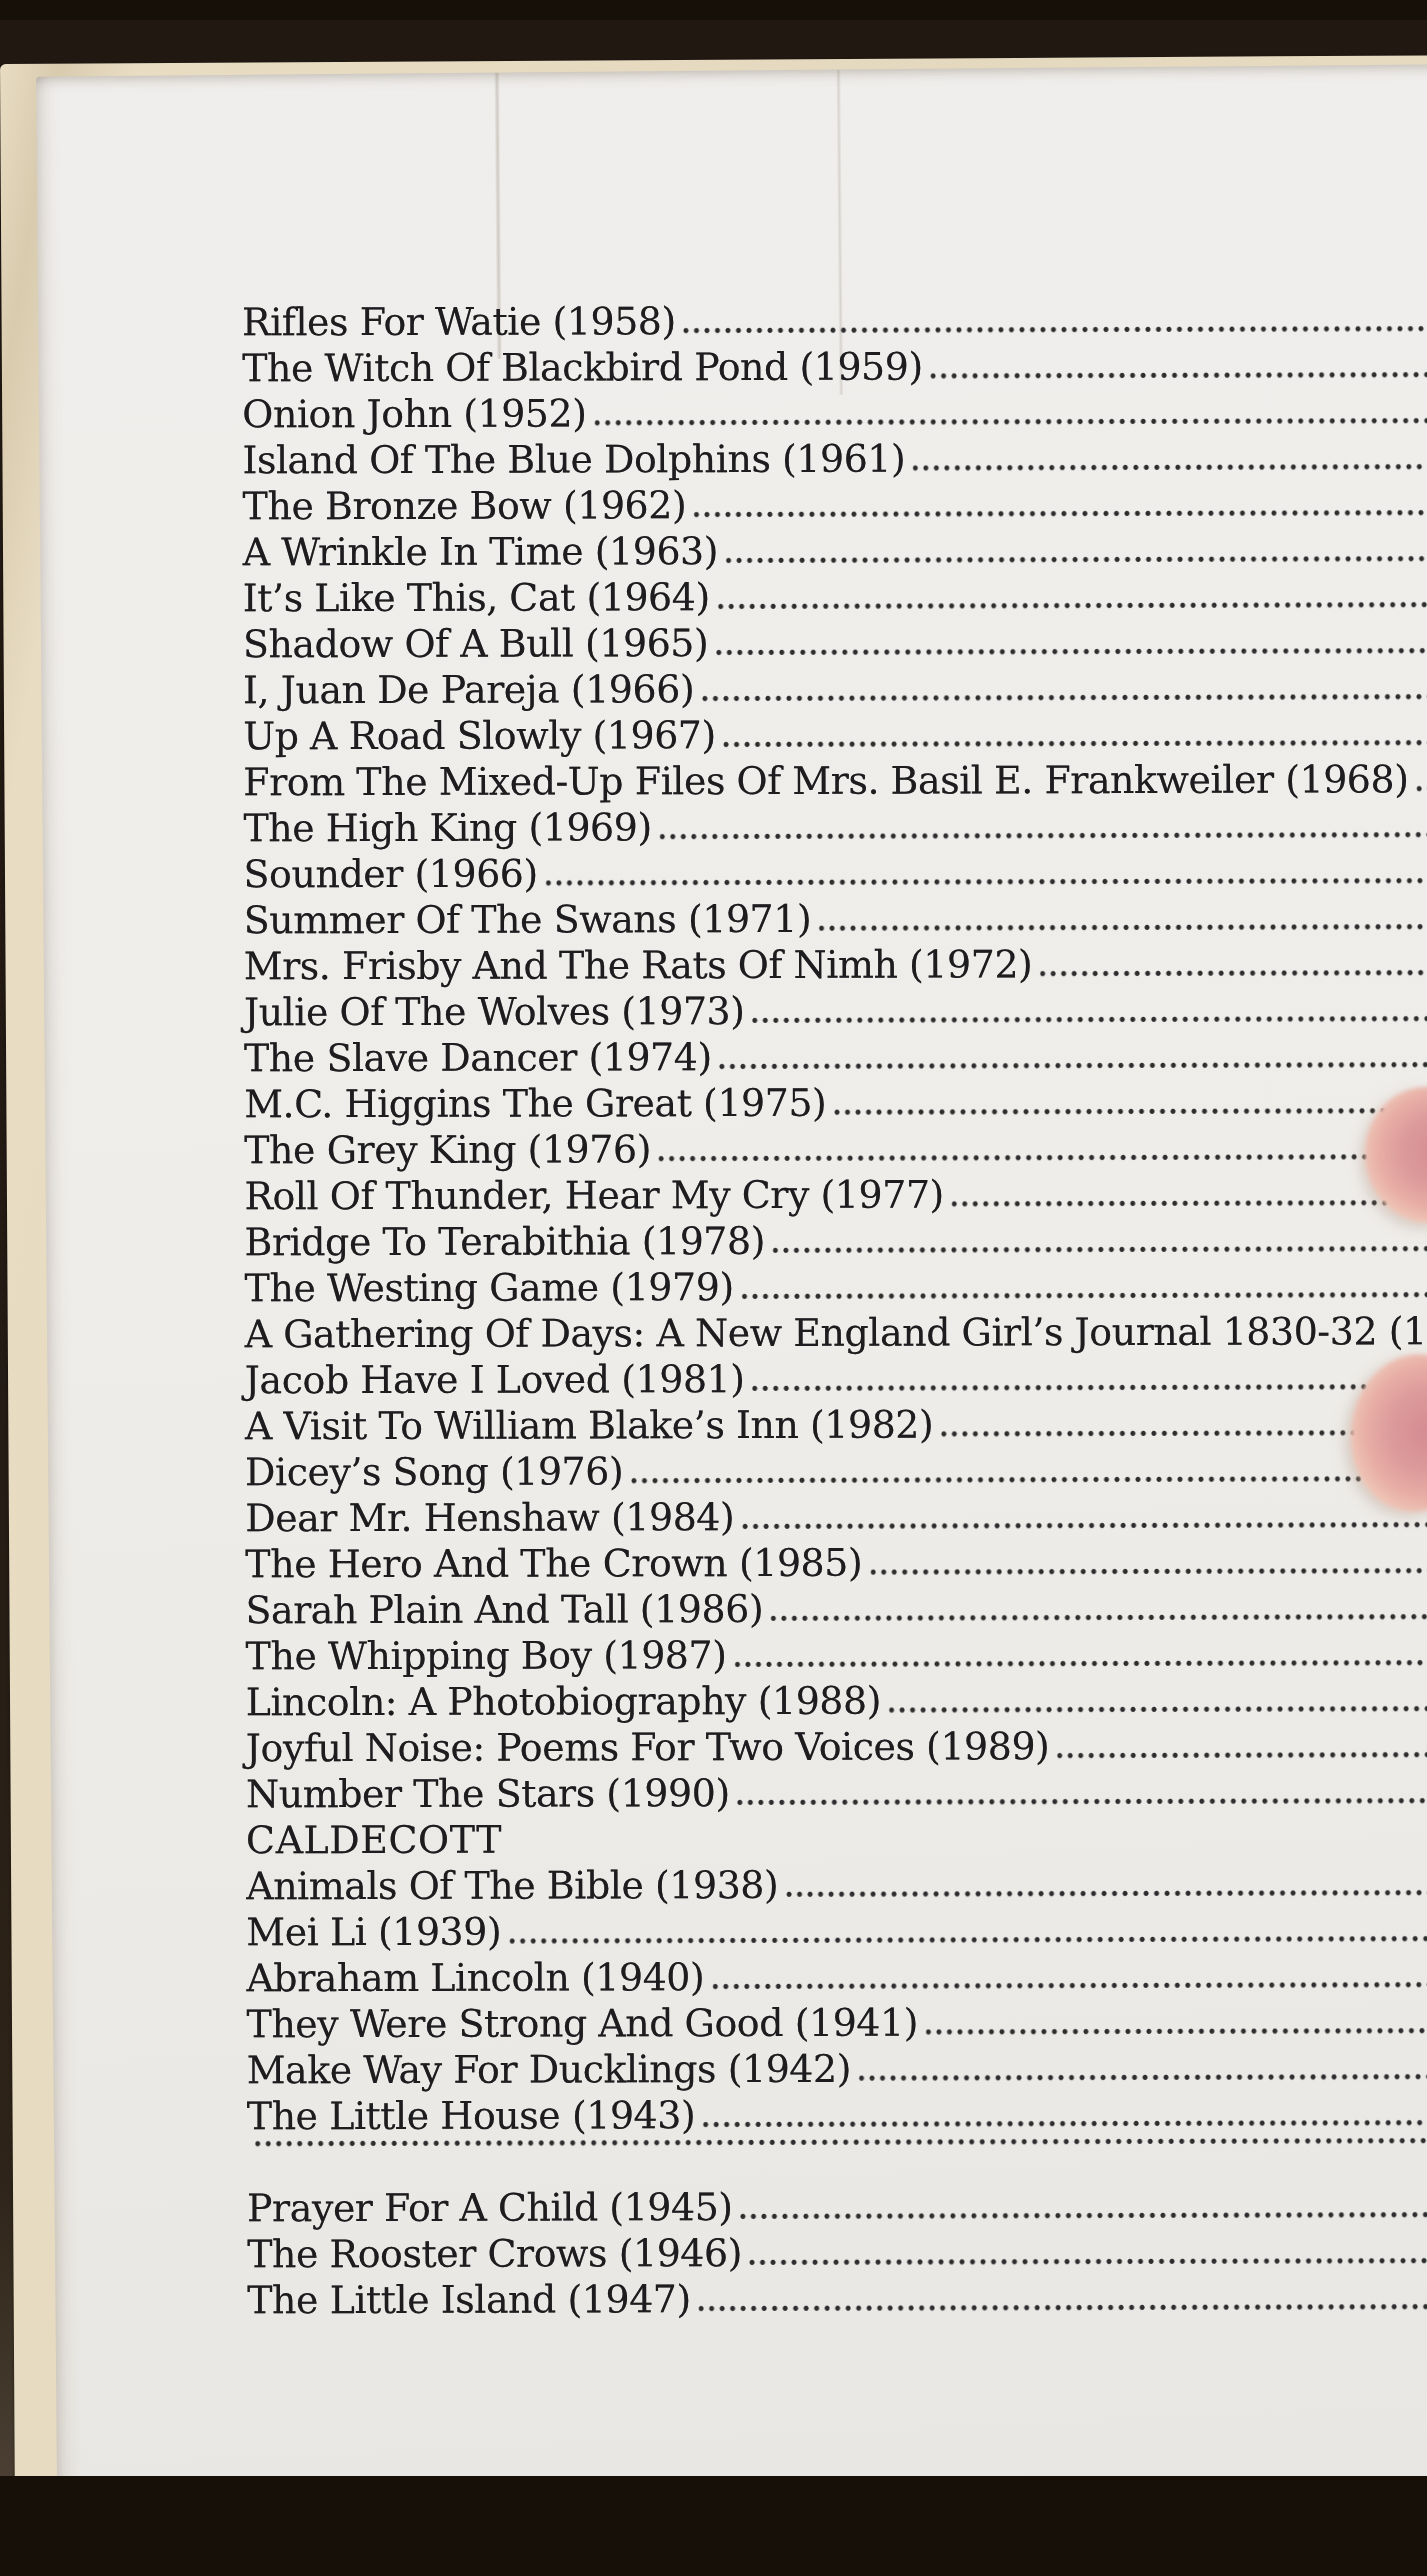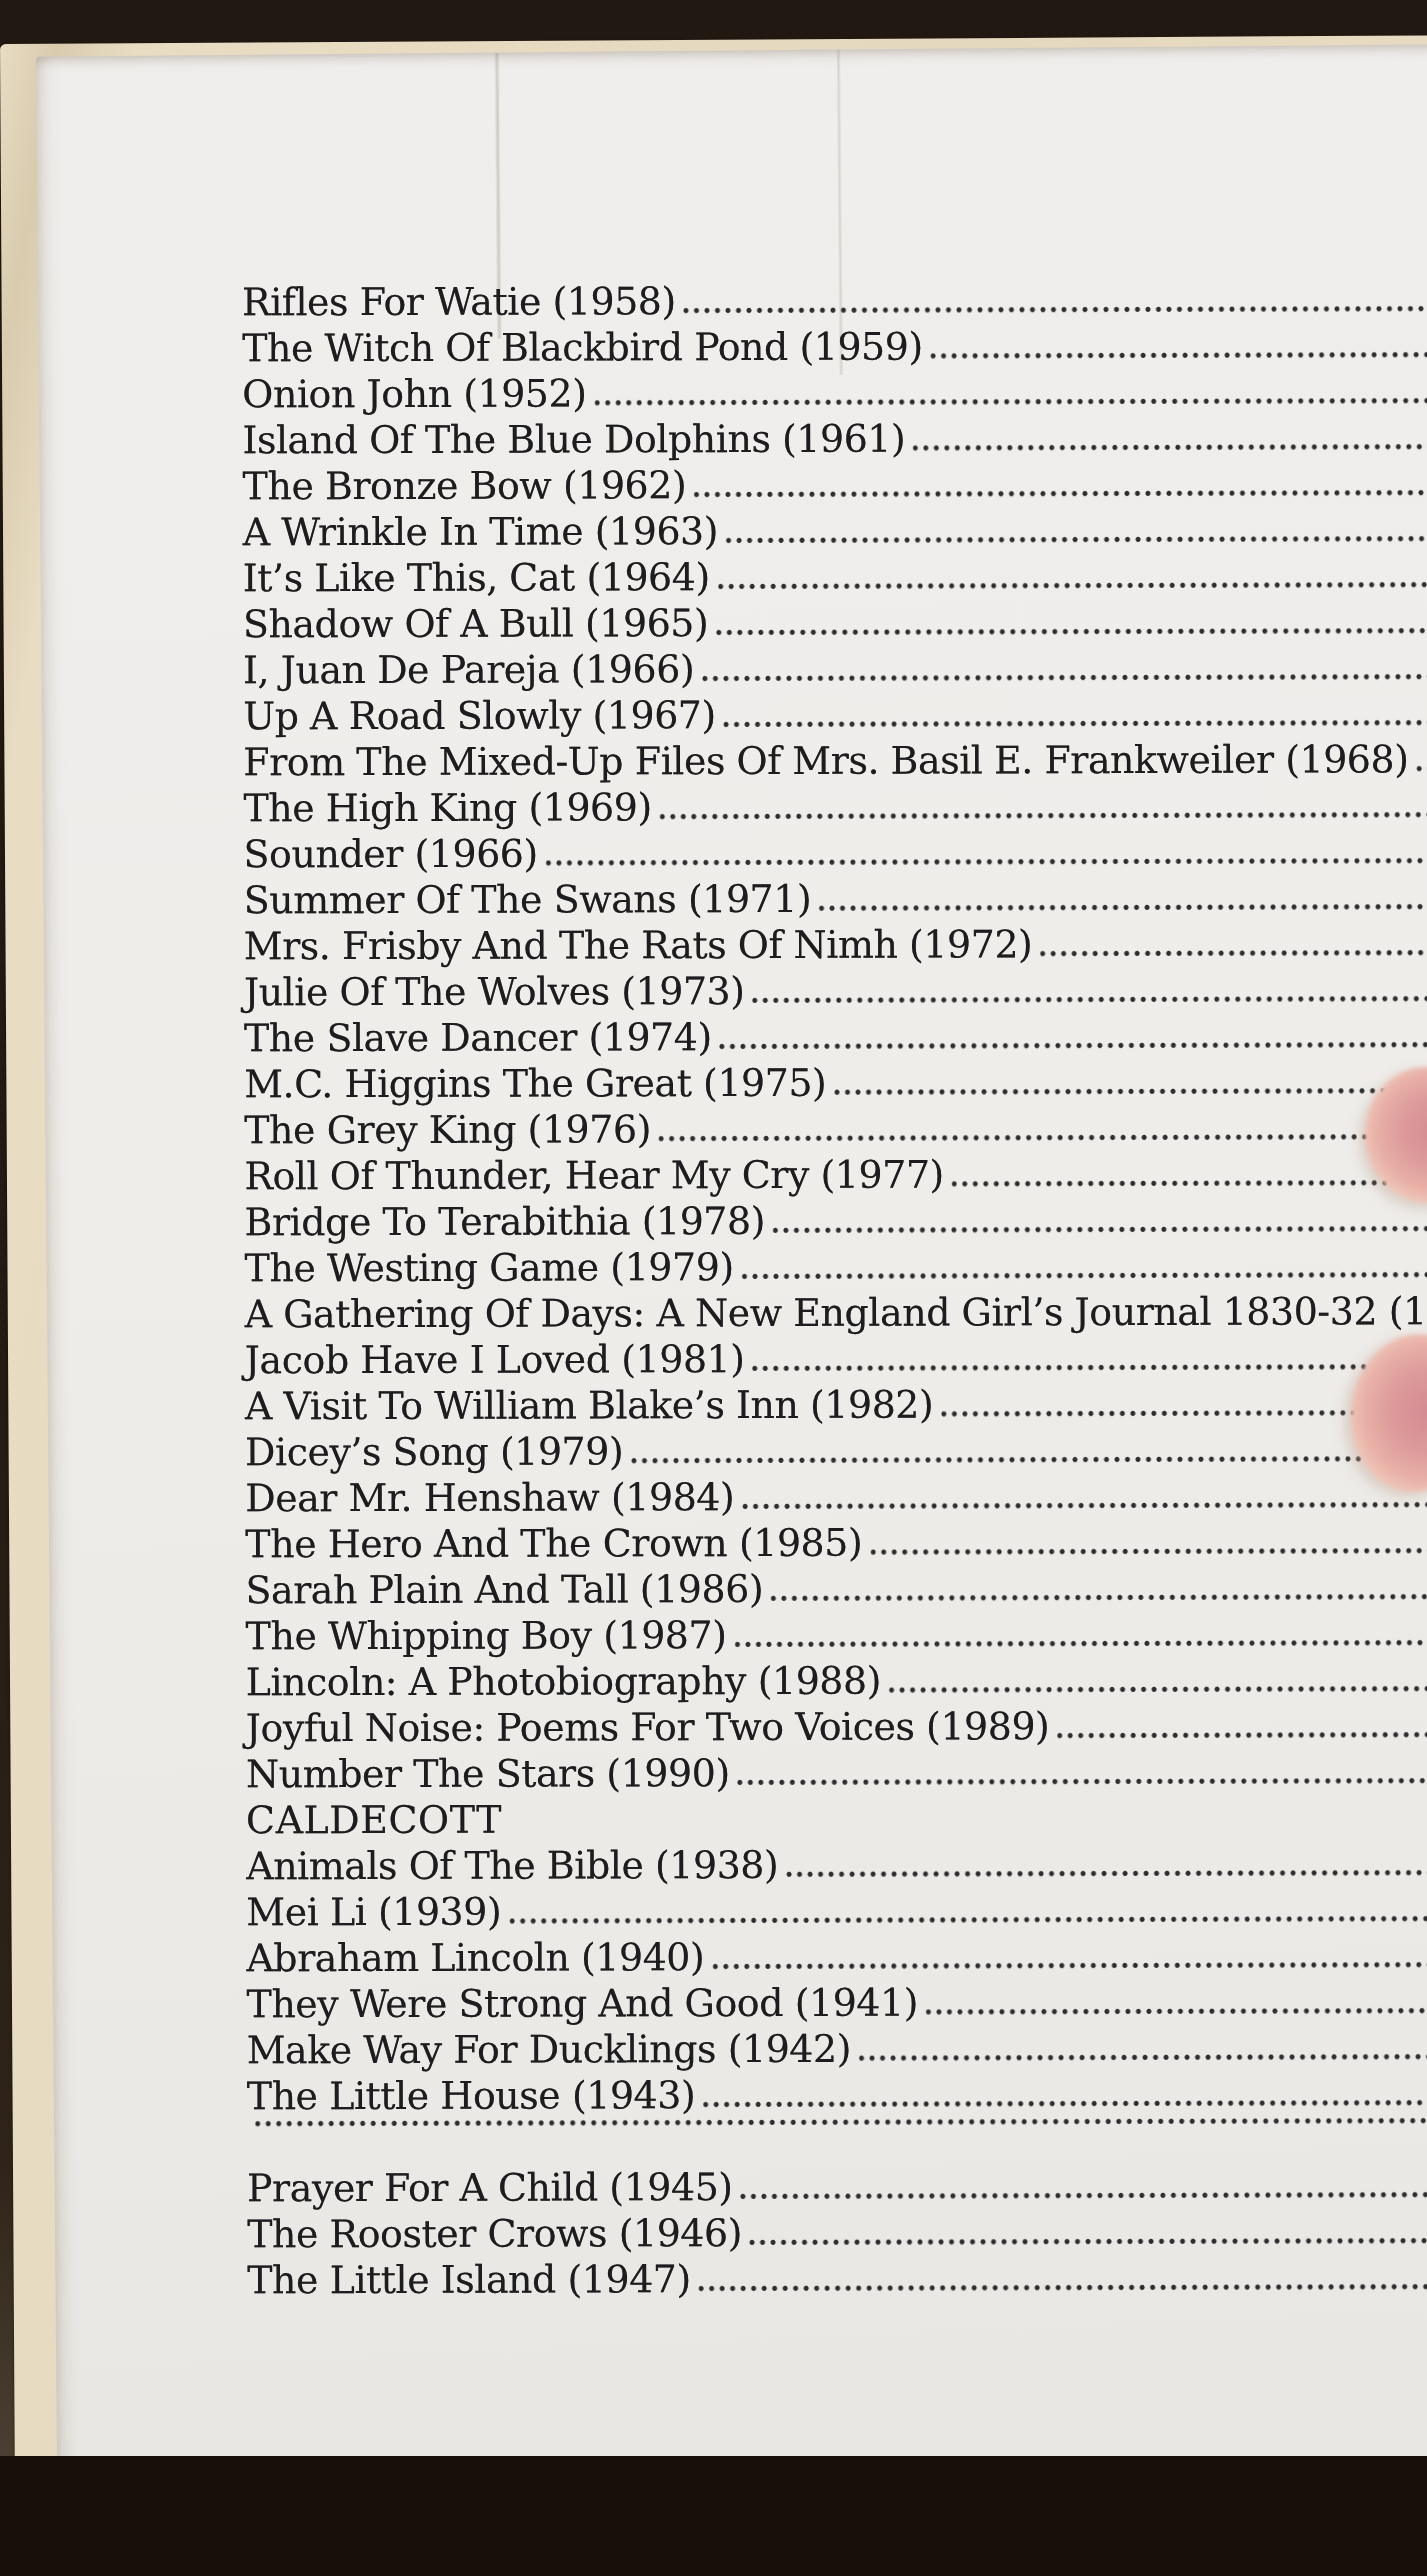--- a/index.html
+++ b/index.html
@@ -17,20 +17,21 @@
   html,body{margin:0;padding:0;}
   body{
     background:#161009;
     font-family:"DejaVu Serif","Liberation Serif",serif;
   }
   #frame{
     position:relative;
     width:1428px;height:2456px;
     overflow:hidden;
     background:linear-gradient(180deg,var(--bg-top) 0%, #241b14 55%, #2e2419 88%, var(--bg-bottom) 100%);
+    margin-top:20px;
   }
   
   .page-stack{
     position:absolute;
     left:0;top:35px;
     width:1489px;height:2527px;
     background:linear-gradient(100deg,var(--page-edge) 0%,var(--page-edge-dark) 3%,var(--page-edge) 7%,#e4d8bf 50%,var(--page-edge) 100%);
     border-radius:5.7px 0 0 86px;
     transform:rotate(-0.35deg);
     transform-origin:top right;
@@ -223,21 +224,21 @@
   </div>
       <div class="line">
     <span class="title">Jacob Have I Loved (1981)</span>
     <span class="leader"></span>
   </div>
       <div class="line">
     <span class="title">A Visit To William Blake’s Inn (1982)</span>
     <span class="leader"></span>
   </div>
       <div class="line">
-    <span class="title">Dicey’s Song (1979)</span>
+    <span class="title">Dicey’s Song (1976)</span>
     <span class="leader"></span>
   </div>
       <div class="line">
     <span class="title">Dear Mr. Henshaw (1984)</span>
     <span class="leader"></span>
   </div>
       <div class="line">
     <span class="title">The Hero And The Crown (1985)</span>
     <span class="leader"></span>
   </div>

